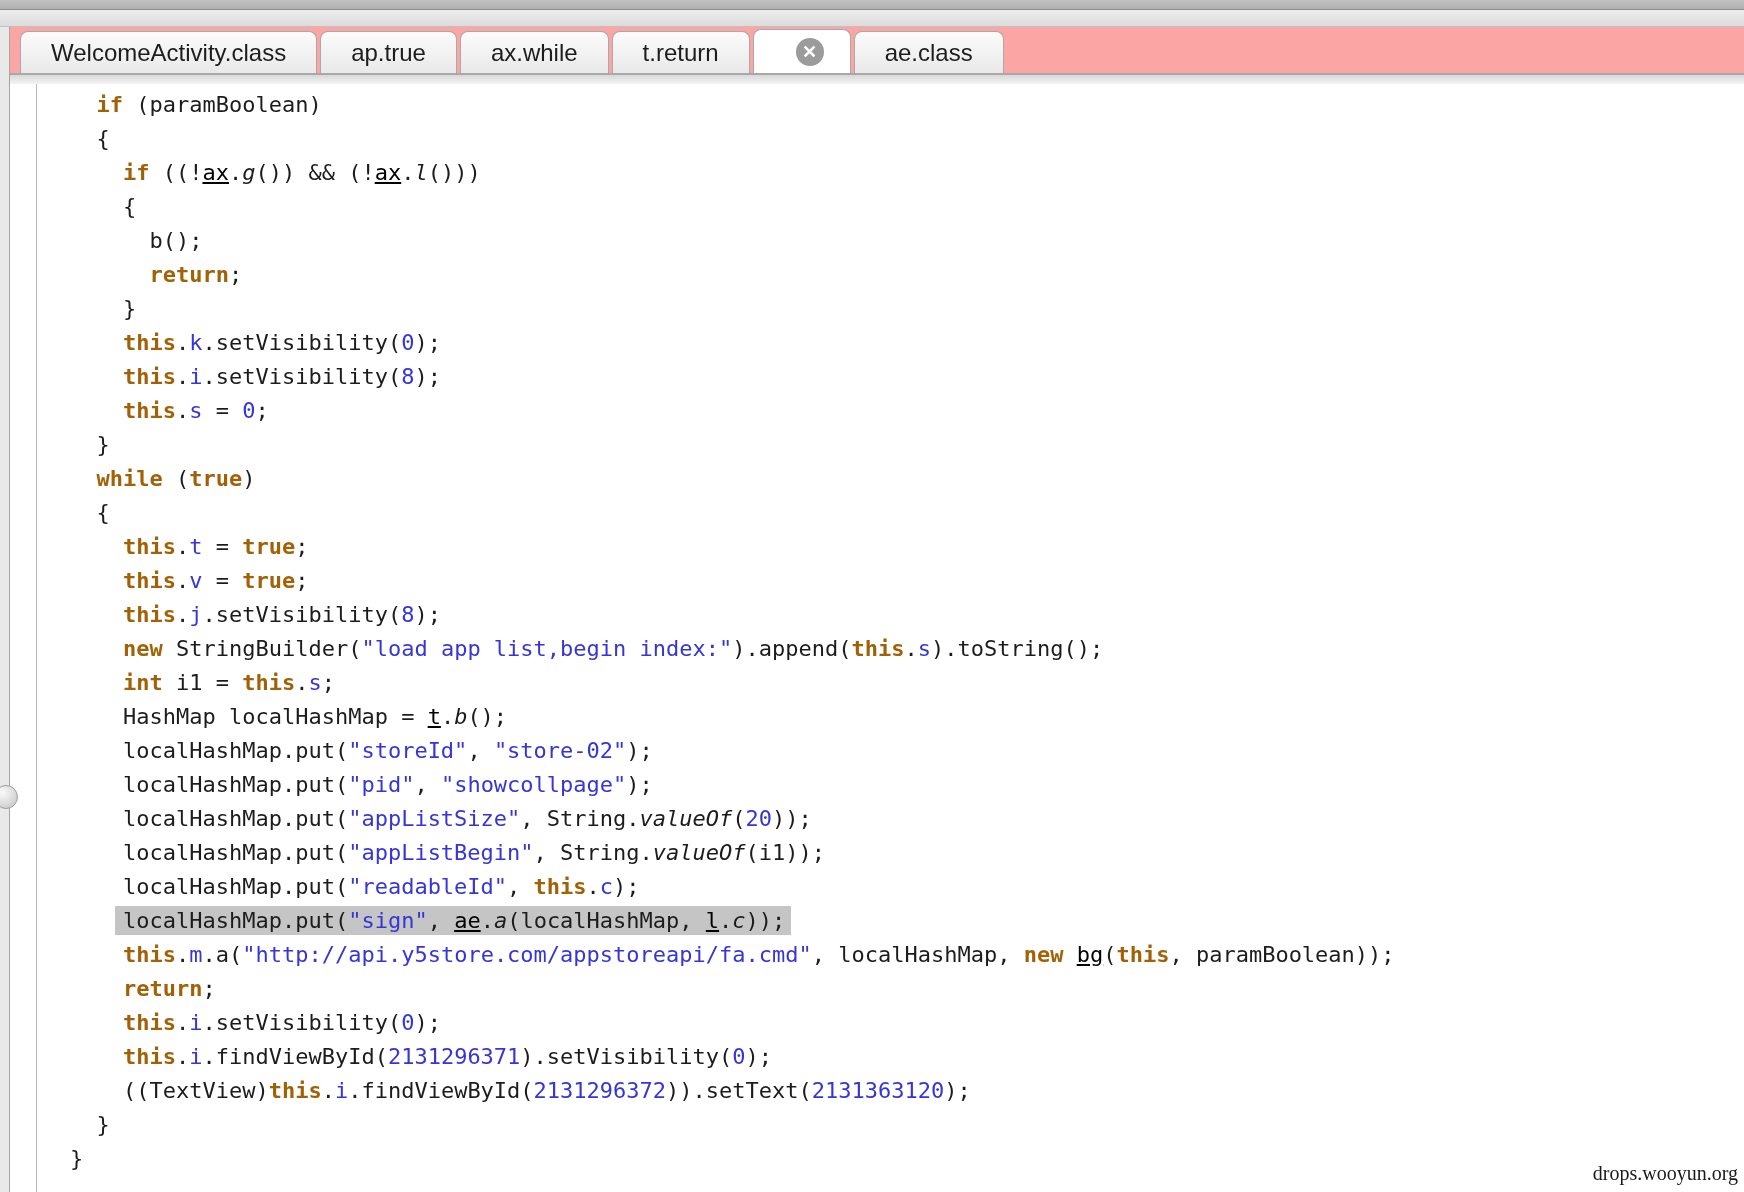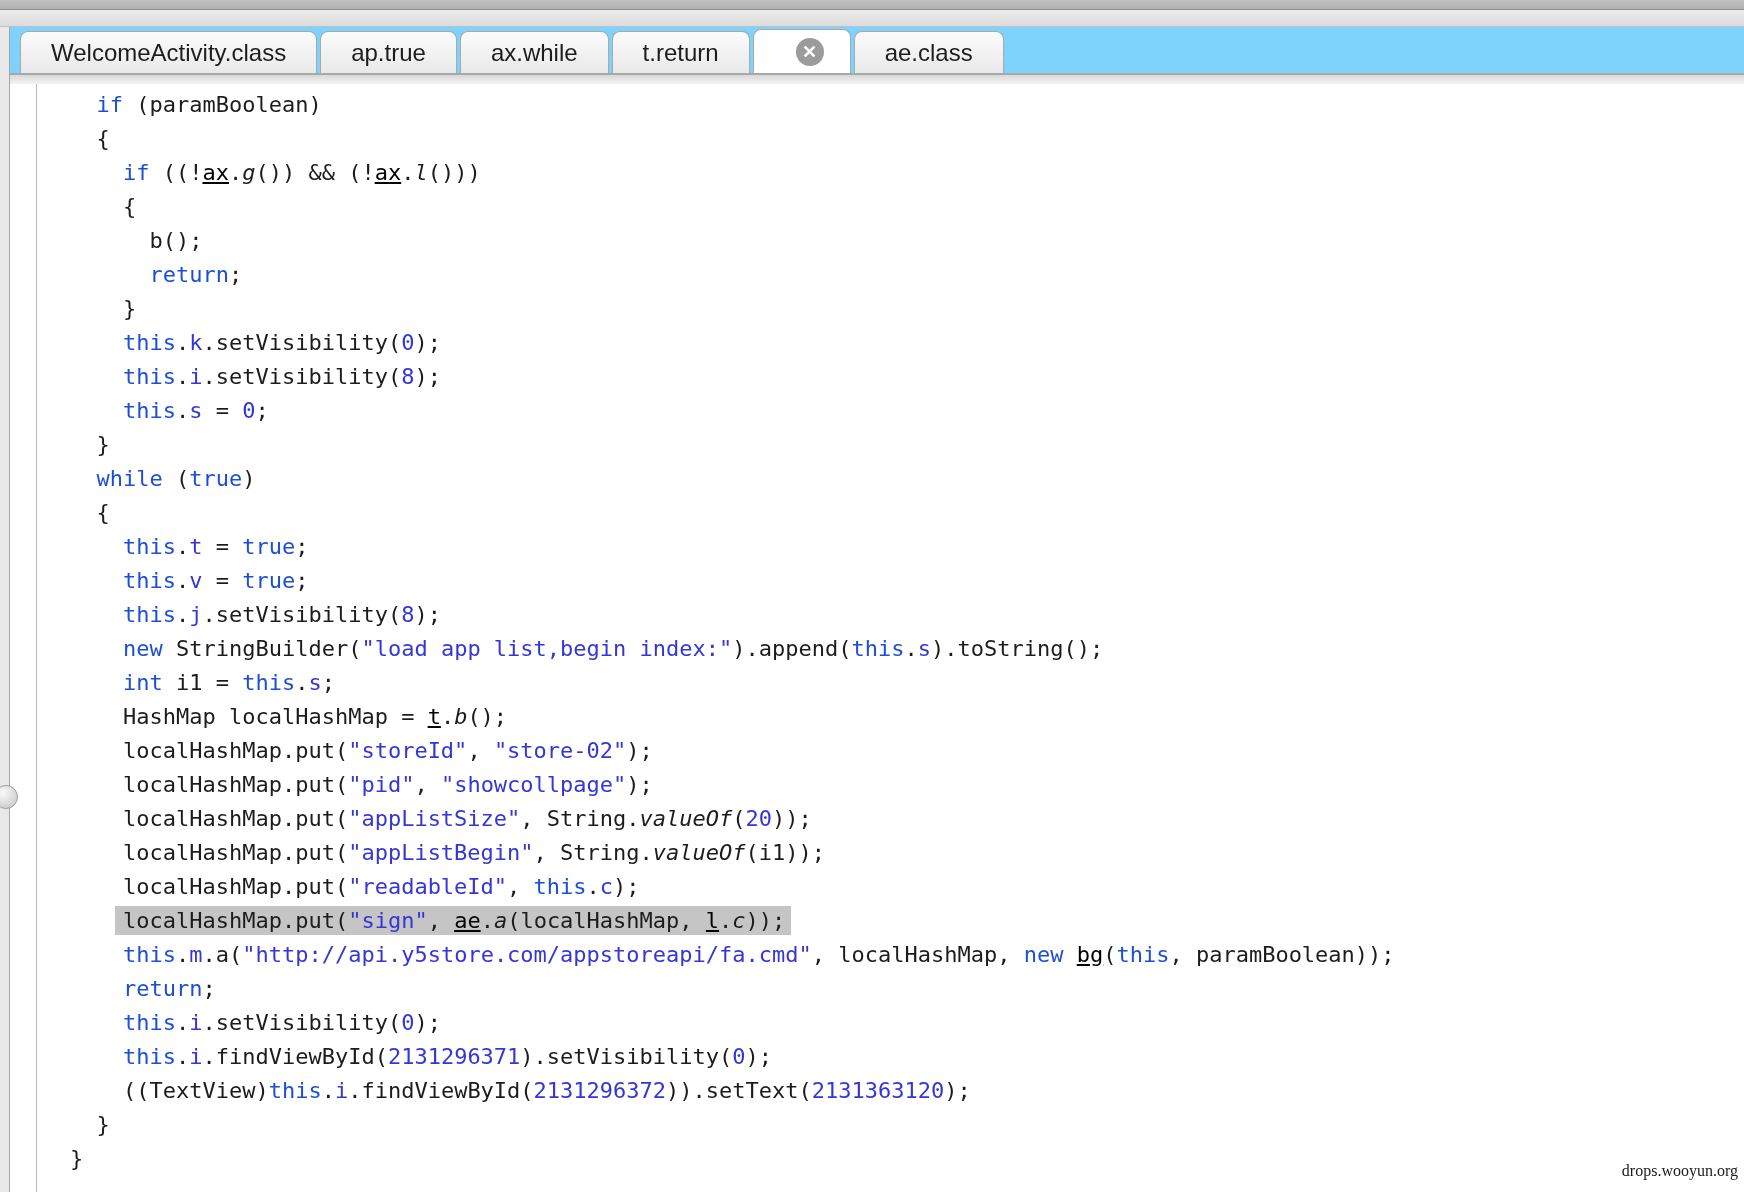--- a/index.html
+++ b/index.html
@@ -11,48 +11,48 @@
   .chrome-strip1{position:absolute;left:0;top:0;width:100%;height:9px;
     background:linear-gradient(#c2c2c2,#b0b0b0);border-bottom:1px solid #8f8f8f;}
   .chrome-strip2{position:absolute;left:0;top:10px;width:100%;height:16px;
     background:linear-gradient(#ececec,#dcdcdc);border-bottom:1px solid #c0c0c0;}
   .left-rail{position:absolute;left:0;top:27px;width:9px;bottom:0;
     background:#e9e9e9;border-right:1px solid #a5a5a5;}
   .pane-divider{position:absolute;left:36px;top:84px;width:1px;bottom:0;background:#b8b8b8;}
   .split-knob{position:absolute;left:-6px;top:758px;width:22px;height:22px;border-radius:50%;
     background:radial-gradient(circle at 35% 30%,#fafafa,#c2c2c2);border:1px solid #9d9d9d;z-index:5;}
   
-  .tabbar{position:absolute;left:10px;top:27px;right:0;height:46px;background:#7dd3fc;
+  .tabbar{position:absolute;left:10px;top:27px;right:0;height:46px;background:#fca5a5;
     display:flex;align-items:flex-end;padding-left:10px;box-sizing:border-box;overflow:visible;white-space:nowrap;}
   .tab{flex:0 0 auto;height:42px;margin-right:3px;display:flex;align-items:center;
     padding:0 30px;background:linear-gradient(#fbfbfb,#e9e9e9);
     border:1px solid #a9a9a9;border-bottom:none;border-radius:8px 8px 0 0;
     font-size:24px;color:#1d1d1d;box-sizing:border-box;cursor:default;}
   .tab.active{background:#ffffff;font-weight:bold;height:44px;padding:0 26px;}
   .tab-close{width:28px;height:28px;margin-left:16px;border-radius:50%;background:#9b9b9b;
     color:#ffffff;font-size:18px;font-weight:bold;display:flex;align-items:center;
     justify-content:center;line-height:1;cursor:pointer;}
   .tab-underline{position:absolute;left:0;top:73px;width:100%;height:2px;background:#a8a8a8;}
   .tab-underband{position:absolute;left:10px;top:75px;right:0;height:9px;
     background:linear-gradient(#d8d8d8,#f4f4f4);}
   
   .code{position:absolute;left:70px;top:88px;right:0;
     font-family:"DejaVu Sans Mono",monospace;font-size:22px;line-height:34px;
     color:#1c1c1c;white-space:pre;}
   .code-line{height:34px;}
   .code-line .hl{background:#c5c5c5;margin-left:-8px;padding:2px 6px 2px 8px;}
-  .tk-k{color:#1d4ed8;font-weight:normal;}
+  .tk-k{color:#a16207;font-weight:bold;}
   .tk-s{color:#3535d8;}
   .tk-n{color:#3535d8;}
   .tk-f{color:#3535d8;}
   .tk-u{color:#000000;text-decoration:underline;cursor:pointer;}
   .tk-i{color:#1c1c1c;font-style:italic;}
   
   .watermark{position:absolute;right:6px;top:1162px;font-family:"Liberation Serif",serif;
-    font-size:16px;color:#1a1a1a;}
+    font-size:20px;color:#1a1a1a;}
 </style>
 </head>
 <body>
 
 <div class="chrome-strip1"></div>
 <div class="chrome-strip2"></div>
 
 <div class="tabbar" id="tabbar">
     <div class="tab">
       <span>WelcomeActivity.class</span>

